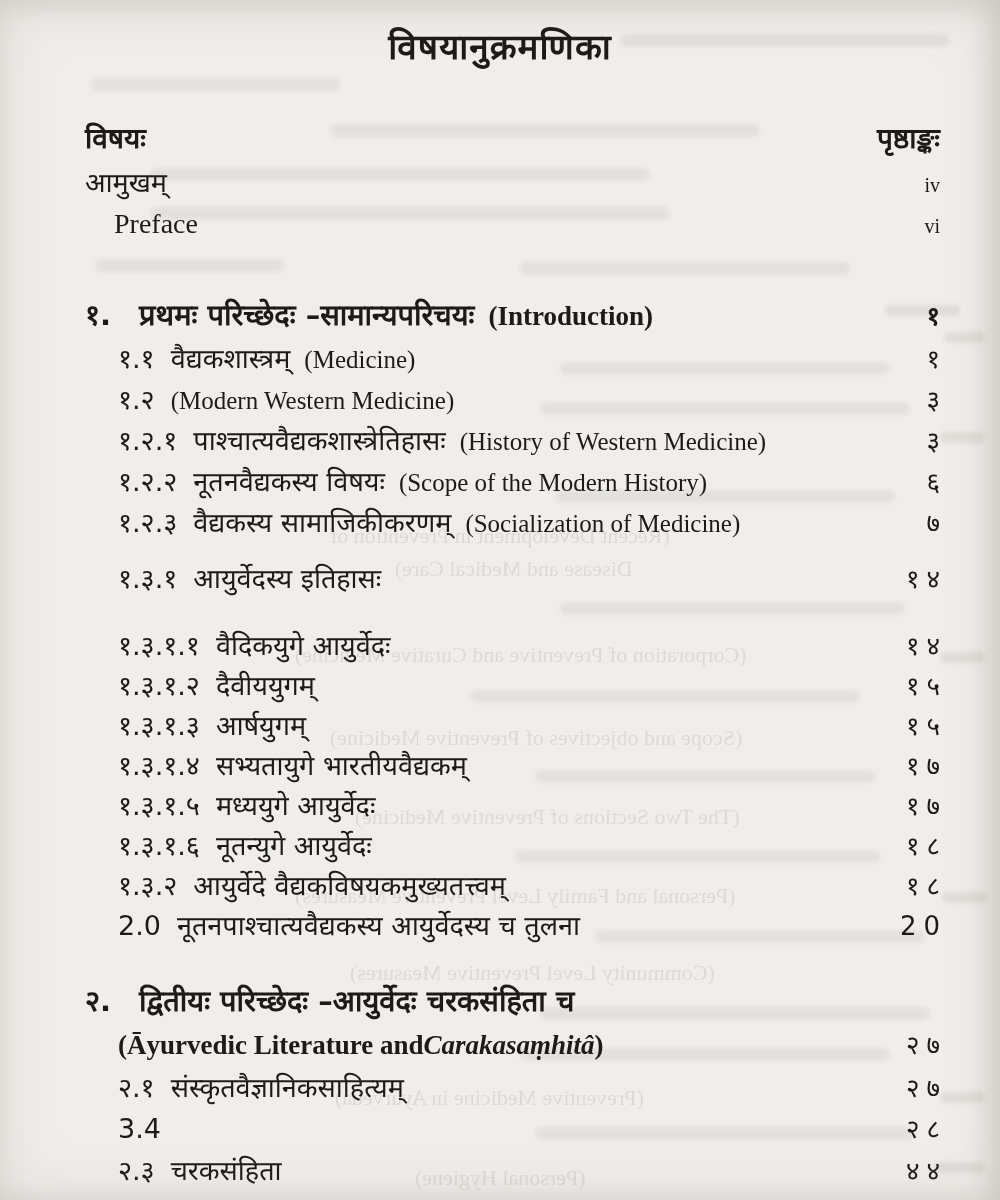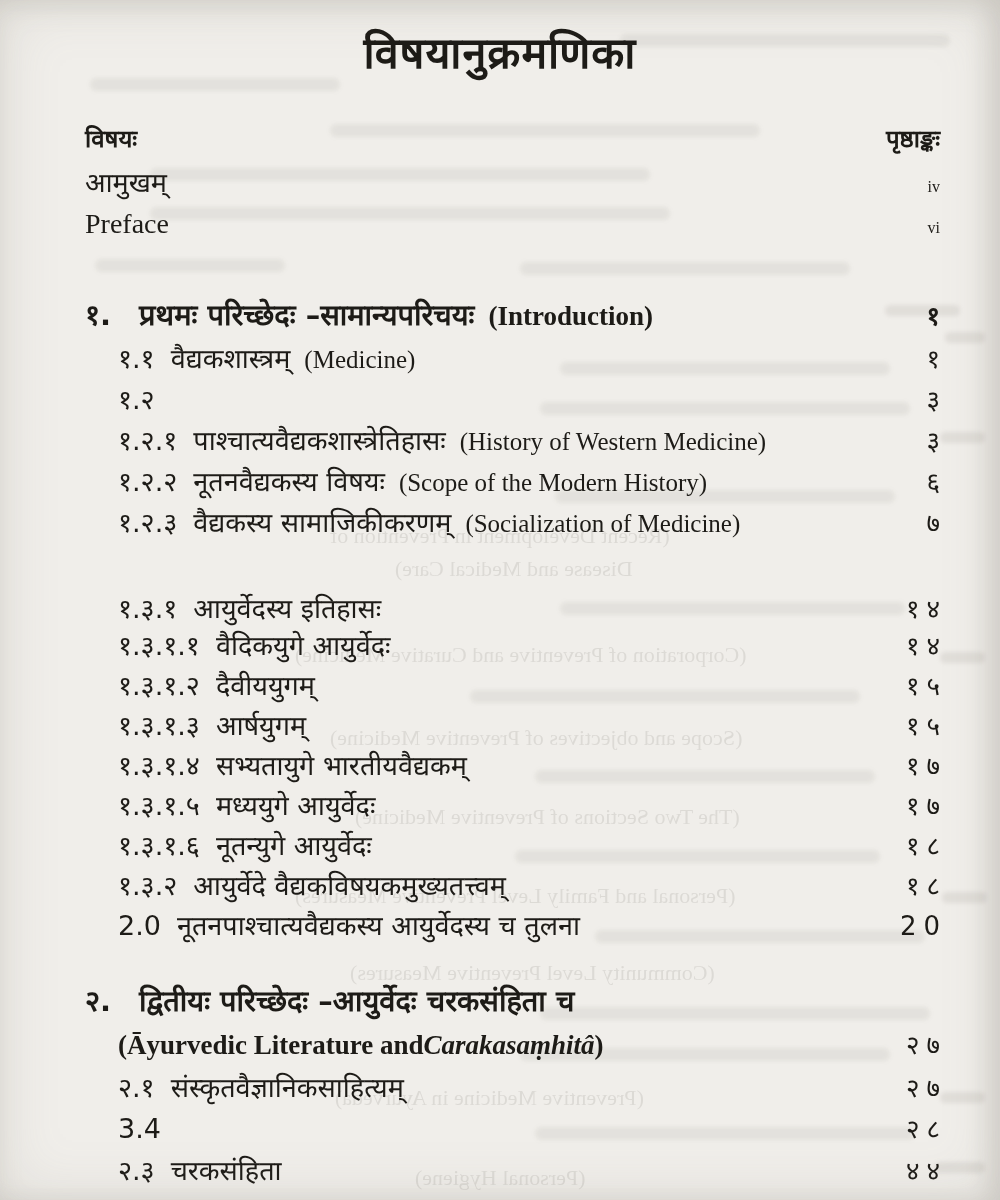--- a/index.html
+++ b/index.html
@@ -19,40 +19,40 @@
     box-shadow:
       inset 0 0 60px rgba(140,133,122,0.18),
       inset -14px 0 22px rgba(120,113,103,0.14),
       inset 0 10px 26px rgba(150,143,132,0.10);
   }
   .deva{font-family:"DejaVu Sans",sans-serif;}
   .latin{font-family:"Liberation Serif","DejaVu Serif",serif;}
 
   .title{
     position:absolute;top:22px;left:0;width:100%;
-    text-align:center;font-size:43px;font-weight:bold;
+    text-align:center;font-size:35px;font-weight:bold;
     letter-spacing:1px;
   }
   .row{
     position:absolute;left:118px;right:60px;
     display:flex;align-items:baseline;
     white-space:nowrap;line-height:34px;font-size:27px;
   }
   .row .fill{flex:1 1 auto;min-width:8px;}
   .row .num{margin-right:16px;}
   .row .sa{margin-right:14px;}
   .row .en{font-size:25px;}
   .row .pg{letter-spacing:7px;margin-right:-7px;font-size:26px;}
-  .row .pg-roman{font-size:16px;}
+  .row .pg-roman{font-size:20px;}
   .section{left:85px;font-weight:bold;font-size:29px;}
   .section .num{margin-right:28px;}
   .section .en{font-size:27px;font-weight:bold;}
-  .header-row{left:85px;font-weight:bold;font-size:24px;}
+  .header-row{left:85px;font-weight:bold;font-size:28px;}
   .front-row{left:85px;font-size:27px;text-align:right;}
-  .front-row.latin{font-size:28px;}
+  .front-row.latin{font-size:28px;margin-left:29px;}
   .sec2en{left:118px;font-weight:bold;}
   .sec2en .enp,.sec2en .ens{font-size:27px;}
   .sec2en .eni{font-size:27px;font-style:italic;}
 
   
   .ghost{
     position:absolute;
     transform:scaleX(-1);
     color:#6f6b64;opacity:0.15;
     filter:blur(0.7px);
@@ -136,20 +136,21 @@
 
   <div class="row deva" style="top:342px">
     <span class="num">१.१</span>
     <span class="sa">वैद्यकशास्त्रम्</span>
     <span class="en latin">(Medicine)</span>
     <span class="fill"></span>
     <span class="pg deva">१</span>
   </div>
   <div class="row deva" style="top:383px">
     <span class="num">१.२</span>
+    <span class="en latin">(Modern Western Medicine)</span>
     <span class="fill"></span>
     <span class="pg deva">३</span>
   </div>
   <div class="row deva" style="top:424px">
     <span class="num">१.२.१</span>
     <span class="sa">पाश्चात्यवैद्यकशास्त्रेतिहासः</span>
     <span class="en latin">(History of Western Medicine)</span>
     <span class="fill"></span>
     <span class="pg deva">३</span>
   </div>
@@ -160,21 +161,21 @@
     <span class="fill"></span>
     <span class="pg deva">६</span>
   </div>
   <div class="row deva" style="top:506px">
     <span class="num">१.२.३</span>
     <span class="sa">वैद्यकस्य सामाजिकीकरणम्</span>
     <span class="en latin">(Socialization of Medicine)</span>
     <span class="fill"></span>
     <span class="pg deva">७</span>
   </div>
-  <div class="row deva" style="top:592px">
+  <div class="row deva" style="top:562px">
     <span class="num">१.३.१</span>
     <span class="sa">आयुर्वेदस्य इतिहासः</span>
     <span class="fill"></span>
     <span class="pg deva">१४</span>
   </div>
   <div class="row deva" style="top:629px">
     <span class="num">१.३.१.१</span>
     <span class="sa">वैदिकयुगे आयुर्वेदः</span>
     <span class="fill"></span>
     <span class="pg deva">१४</span>

